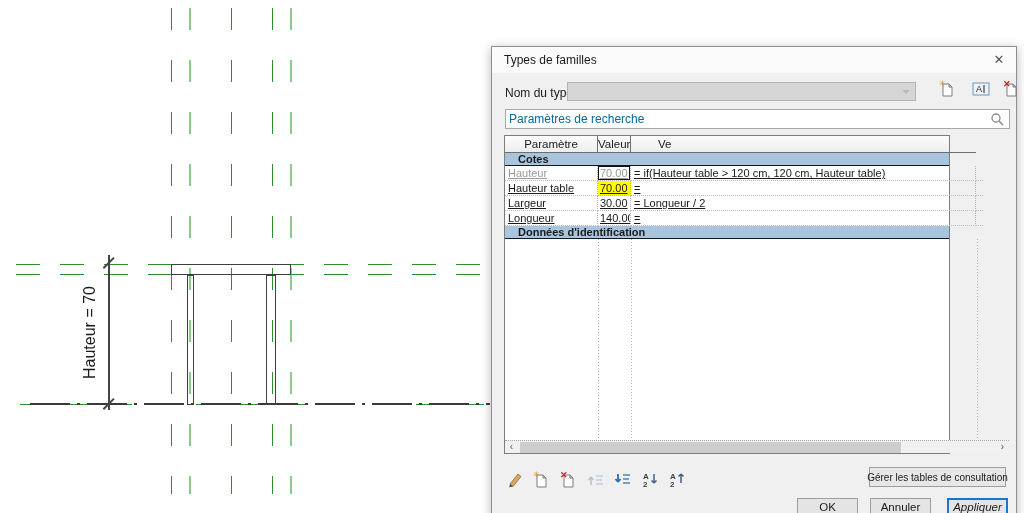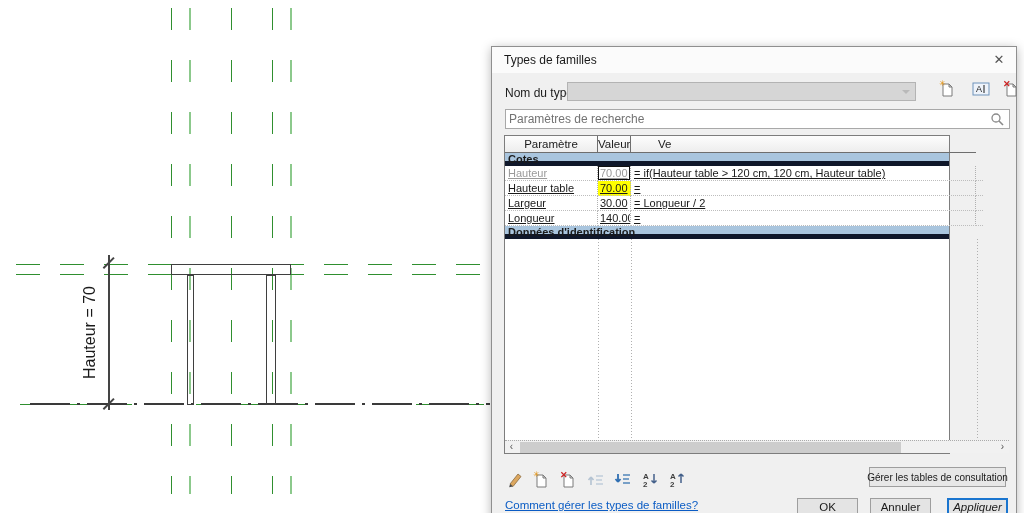--- a/index.html
+++ b/index.html
@@ -37,33 +37,33 @@
   #namecombo .chev { position:absolute; right:5px; top:7px; width:0; height:0;
                border-left:4px solid transparent; border-right:4px solid transparent;
                border-top:4px solid #b9b9b9; }
   .mini-btn { position:absolute; top:31px; width:20px; height:21px; display:flex;
               align-items:center; justify-content:center; }
 
   #searchbox { position:absolute; left:13px; top:62px; width:505px; height:20px;
                background:#fff; border:1px solid #a8a8a8; }
   #searchbox input { position:absolute; left:0; top:0; width:483px; height:18px; border:none;
                outline:none; font-family:"Liberation Sans",sans-serif; font-size:12px;
-               color:#737373; padding:1px 3px; background:transparent; }
+               color:#0369a1; padding:1px 3px; background:transparent; }
   #searchbox svg { position:absolute; right:4px; top:2px; }
 
   
   #ftable { position:absolute; left:12px; top:88px; width:446px; height:319px;
             background:#fff; border:1px solid #7d7d7d; }
   .thead { display:grid; grid-template-columns:93px 33px 345px 1fr; height:17px;
            background:linear-gradient(#fdfdfd,#ececec); }
   .th { border-right:1px solid #6e6e6e; border-bottom:1px solid #6e6e6e; font-size:11.5px;
         text-align:center; line-height:16px; white-space:nowrap; overflow:hidden; }
   .th:last-child { border-right:none; text-align:left; padding-left:27px; }
   .section { height:13px; background:#a9c5de; font-weight:bold; font-size:11px;
-             line-height:13px; padding-left:3px; border-bottom:5px solid #0f172a; }
+             line-height:13px; padding-left:13px; border-bottom:1px solid #0f172a; }
   .trow { display:grid; grid-template-columns:93px 33px 345px 1fr; height:15px; }
   .tc { border-right:1px dotted #b0b0b0; border-bottom:1px dotted #bdbdbd; font-size:11px;
         line-height:14px; padding:0 3px; white-space:nowrap; overflow:hidden;text-decoration:underline; }
   .tc.val { padding:0 2px; }
   .tc.lock { border-right:none; padding:1px 0 0 7px; }
   .dis { color:#9a9a9a; }
   .selcell { box-shadow:inset 0 0 0 1px #111; }
   .hl { background:#ffff00; }
   .cbx { width:11px; height:11px; background:#fff; border:1px solid #8f8f8f; }
   .empty-vline { position:absolute; top:103px; height:202px; width:1px;
@@ -261,20 +261,19 @@
   </div>
   <div class="tool" style="left:175px">
     <svg width="17" height="16">
       <text x="1" y="8" font-size="8" font-weight="bold" fill="#3f3f3f" font-family="Liberation Sans">A</text>
       <text x="1" y="16" font-size="8" font-weight="bold" fill="#3f3f3f" font-family="Liberation Sans">2</text>
       <path d="M12,12 V3 M12,3 L9.5,5.5 M12,3 L14.5,5.5" stroke="#44608a" stroke-width="1.5" fill="none"></path>
     </svg>
   </div>
 
   <div id="lookupbtn">Gérer les tables de consultation</div>
-  <a id="helplink">Comment gérer les types de familles?</a>
 
   <div class="dlg-btn" style="left:305px" id="okbtn">OK</div>
   <div class="dlg-btn" style="left:378px">Annuler</div>
   <div class="dlg-btn" style="left:455px" id="applybtn">Appliquer</div>
 
   <span id="grip">⋰</span>
 </div>
 
 </body></html>

